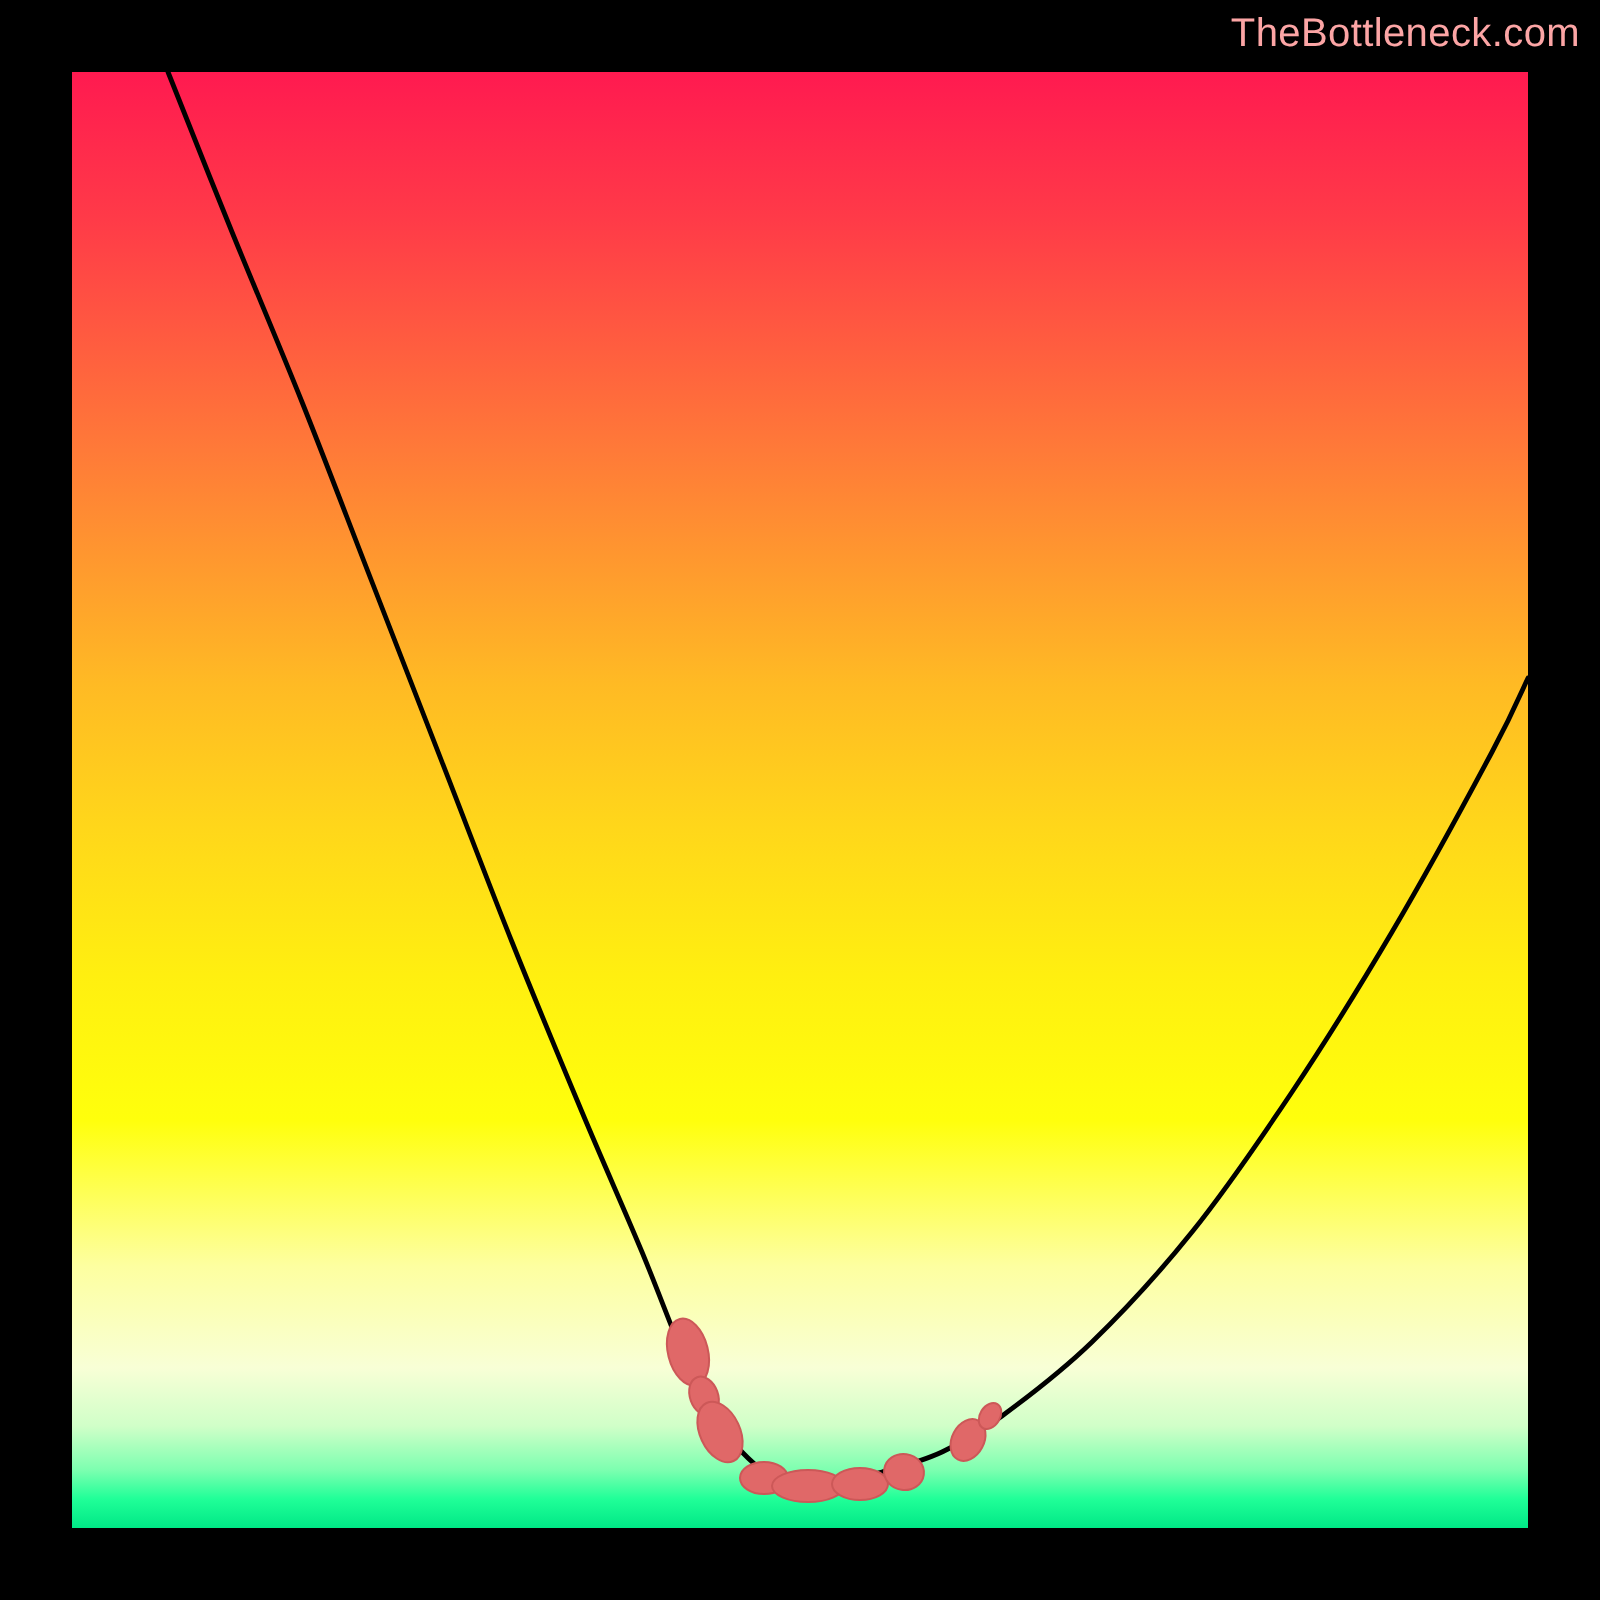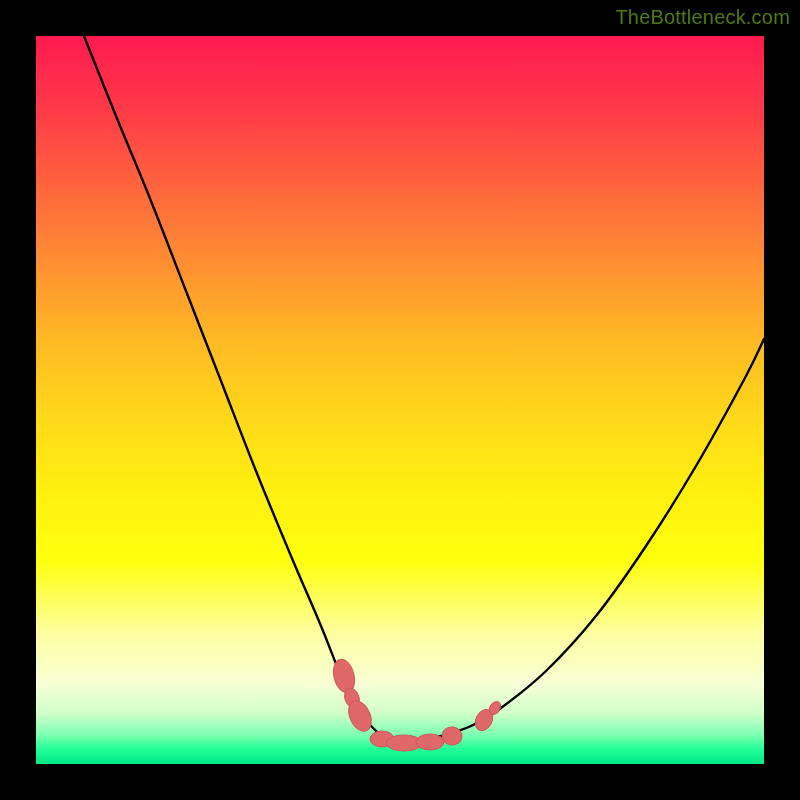--- a/index.html
+++ b/index.html
@@ -47,21 +47,21 @@
     left: 0;
     top: 0;
     width: 728px;
     height: 728px;
     overflow: visible;
   }
   .watermark {
     position: absolute;
     top: 6px;
     right: 10px;
-    color: #4d7c0f;
+    color: #fca5a5;
     font-size: 20px;
     font-weight: 500;
     letter-spacing: 0.2px;
     user-select: none;
   }
 </style>
 </head>
 <body>
 
 <div class="frame">

